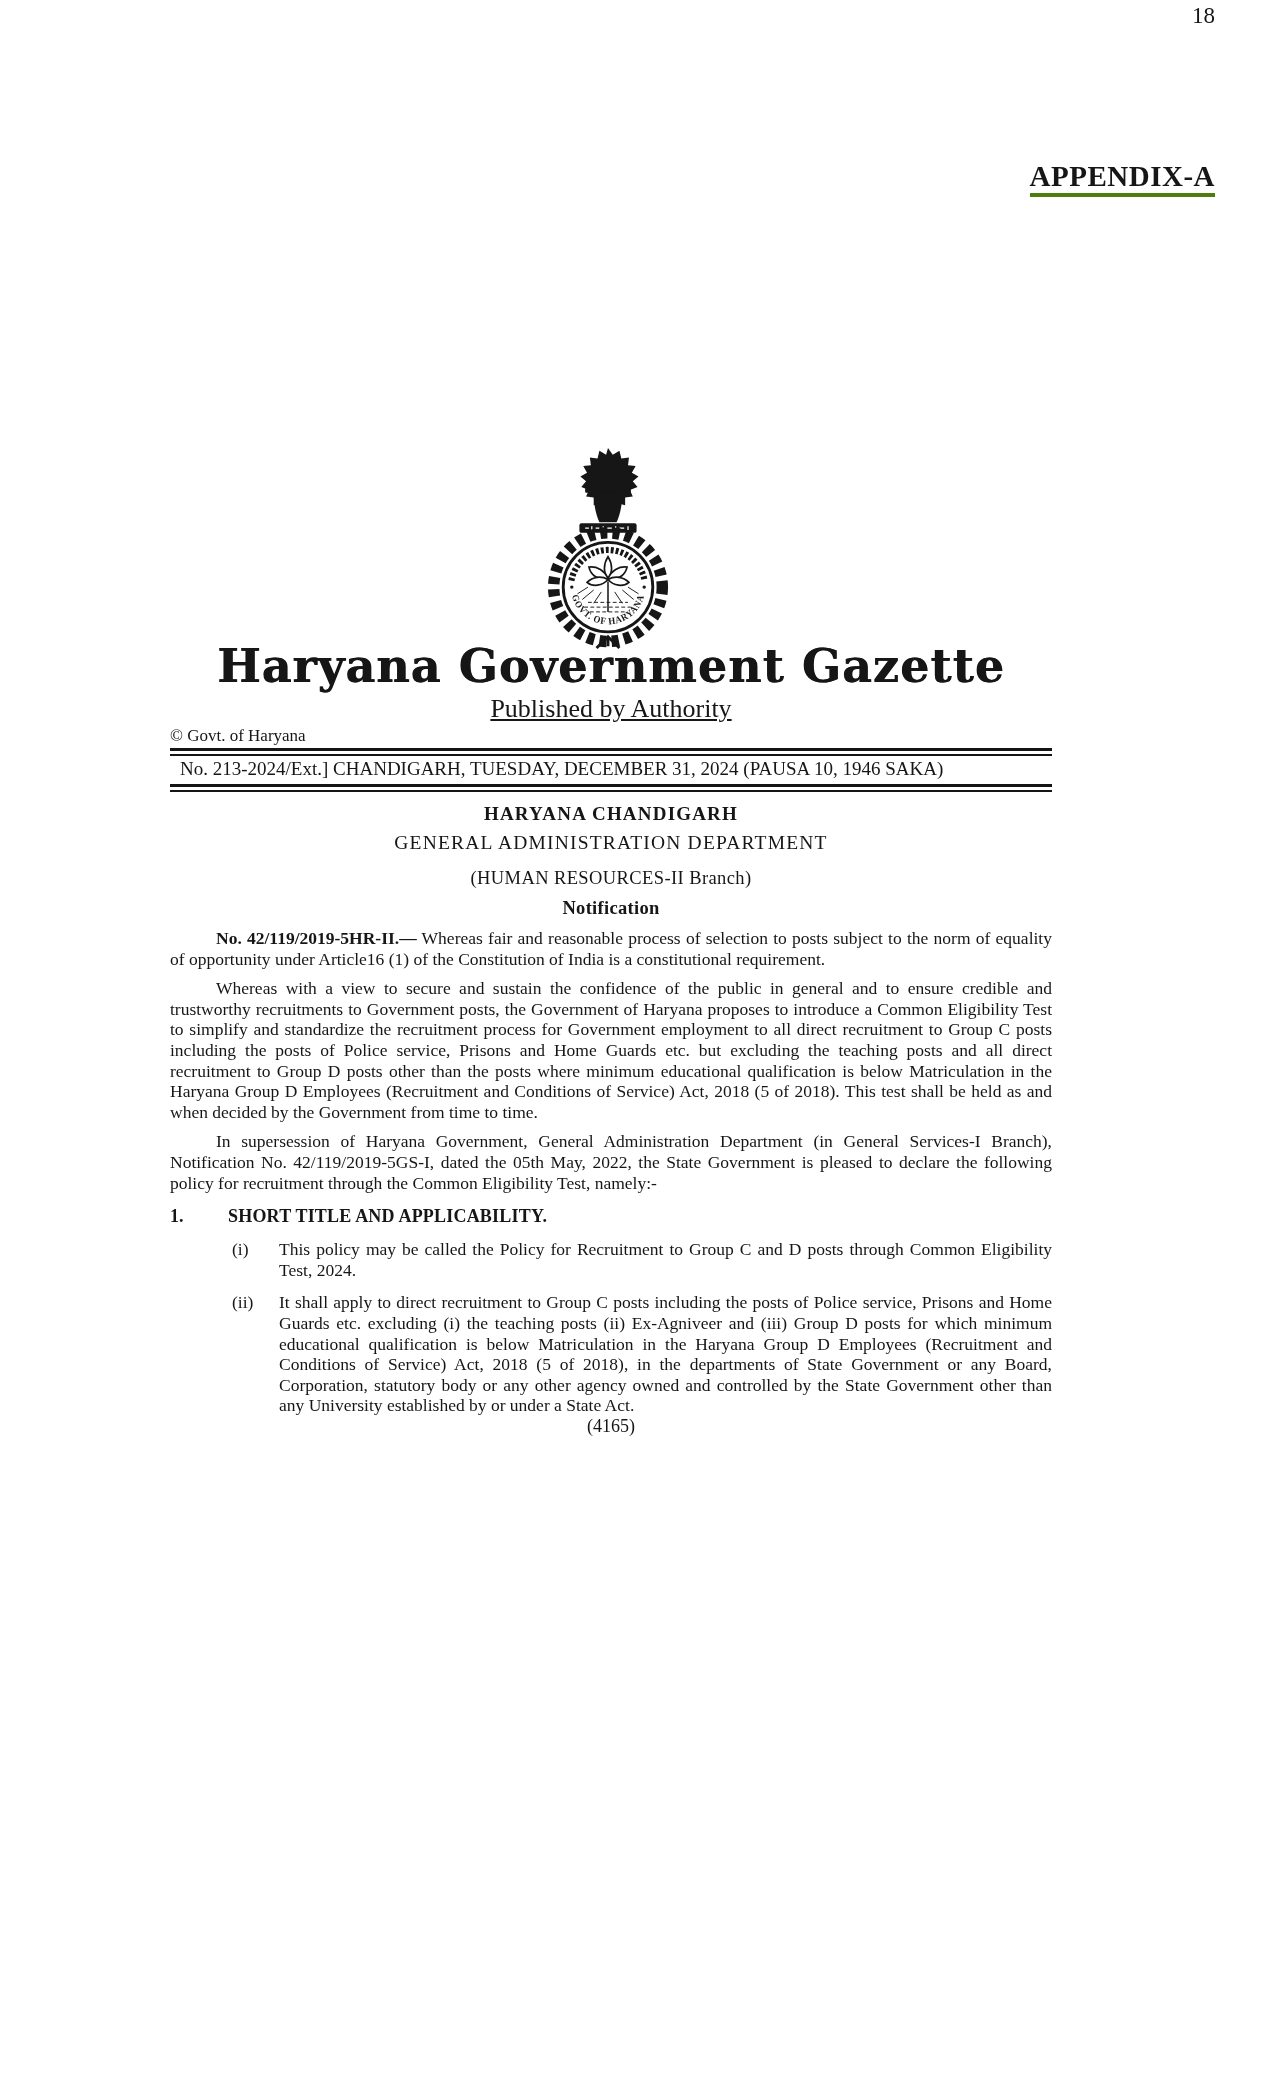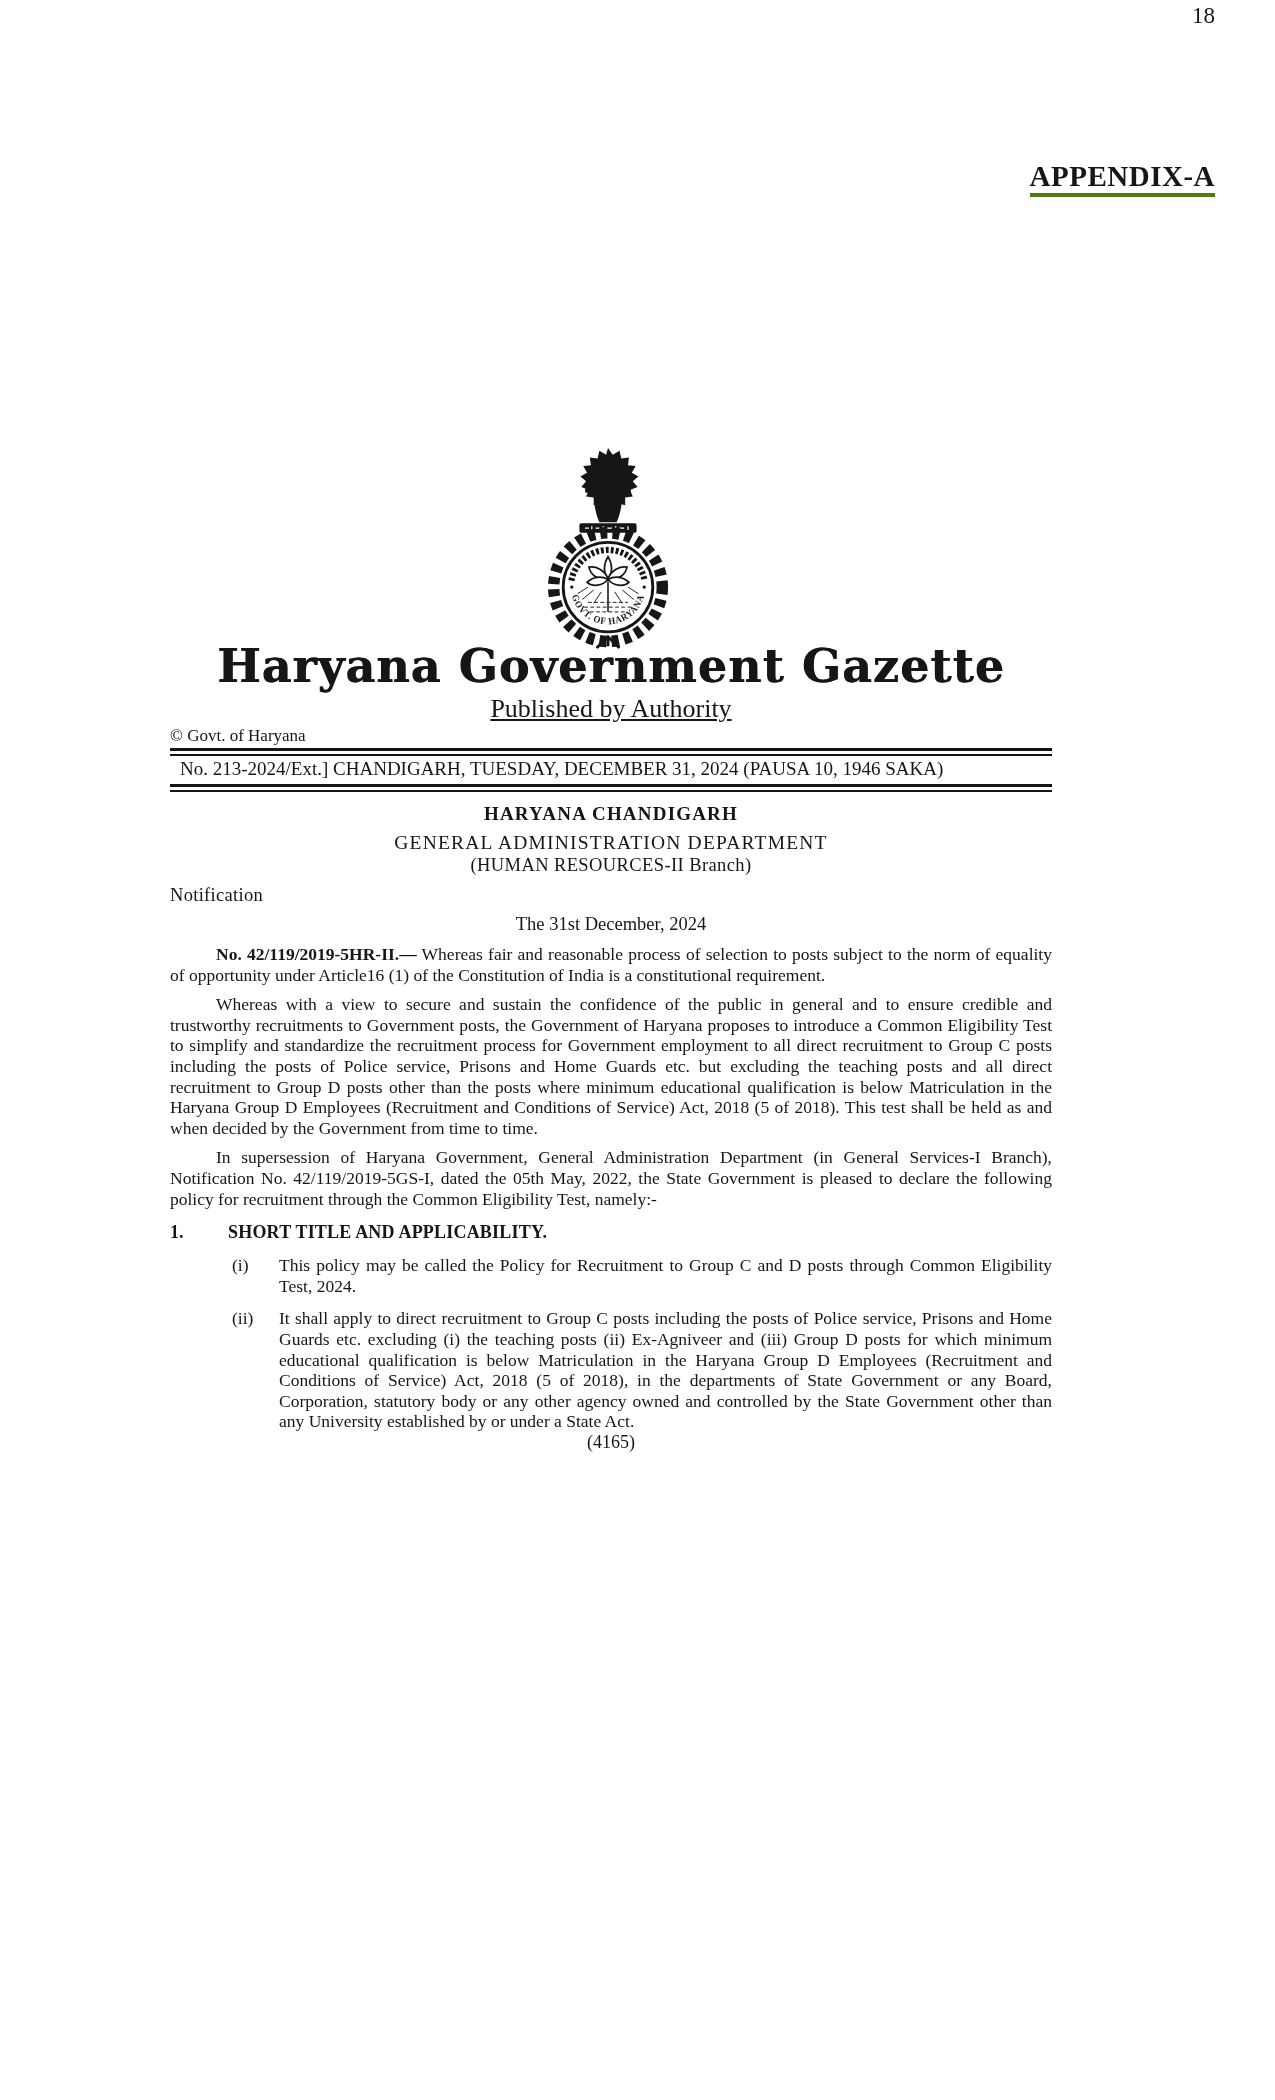--- a/index.html
+++ b/index.html
@@ -20,22 +20,22 @@
     font-size:46px;line-height:52px;letter-spacing:1px;
     text-shadow:.6px 0 0 currentColor;
   }
   .extraordinary{text-align:center;font-weight:bold;font-size:30px;line-height:34px;letter-spacing:2px;margin-top:5px;}
   .published{text-align:center;font-size:26px;line-height:28px;margin-top:3px;text-decoration:underline;}
   .copyright{font-size:17px;line-height:20px;margin-top:3px;}
   .rule{height:3px;border-top:3px solid #151515;border-bottom:2px solid #151515;margin-top:2px;}
   .dateline{font-size:19px;line-height:22px;padding:2px 0 2px 2px;margin-left:8px;}
   .h-gov{text-align:center;font-weight:bold;font-size:19px;line-height:22px;letter-spacing:1.2px;margin-top:11px;}
   .h-dept{text-align:center;font-size:19.5px;line-height:22px;letter-spacing:1.2px;margin-top:7px;}
-  .h-branch{text-align:center;font-size:18.5px;line-height:21px;letter-spacing:.4px;margin-top:1px;}
-  .h-notif{text-align:left;font-weight:normal;font-size:18.5px;line-height:21px;margin-top:9px;letter-spacing:.3px;}
+  .h-branch{text-align:center;font-size:18.5px;line-height:21px;letter-spacing:.4px;margin-top:14px;}
+  .h-notif{text-align:center;font-weight:bold;font-size:18.5px;line-height:21px;margin-top:9px;letter-spacing:.3px;}
   .h-date{text-align:center;font-size:18.5px;line-height:21px;margin-top:8px;}
   p.body{font-size:17.5px;line-height:20.6px;text-align:justify;margin:9px 0 0 0;text-indent:46px;}
   .section{display:flex;margin-top:13px;}
   .sec-num{flex:none;width:58px;font-weight:bold;font-size:18px;line-height:21px;}
   .sec-title{font-weight:bold;font-size:18px;line-height:21px;letter-spacing:.2px;}
   .item{display:flex;margin-top:12px;}
   .item-label{flex:none;width:47px;margin-left:62px;font-size:17.5px;line-height:20.6px;}
   .item-text{flex:1;text-align:justify;font-size:17.5px;line-height:20.6px;}
   .footer-num{text-align:center;font-size:18px;line-height:21px;}
 </style>
@@ -97,21 +97,20 @@
   <div class="published">Published by Authority</div>
   <div class="copyright">© Govt. of Haryana</div>
   <div class="rule"></div>
   <div class="dateline">No. 213-2024/Ext.] CHANDIGARH, TUESDAY, DECEMBER 31, 2024 (PAUSA 10, 1946 SAKA)</div>
   <div class="rule"></div>
 
   <div class="h-gov">HARYANA CHANDIGARH</div>
   <div class="h-dept">GENERAL ADMINISTRATION DEPARTMENT</div>
   <div class="h-branch">(HUMAN RESOURCES-II Branch)</div>
   <div class="h-notif">Notification</div>
-  <div class="h-date">The 31st December, 2024</div>
 
   <p class="body"><b>No. 42/119/2019-5HR-II.—</b><span> Whereas fair and reasonable process of selection to posts subject to the norm of equality of opportunity under Article16 (1) of the Constitution of India is a constitutional requirement.</span></p>
 
   <p class="body">Whereas with a view to secure and sustain the confidence of the public in general and to ensure credible and trustworthy recruitments to Government posts, the Government of Haryana proposes to introduce a Common Eligibility Test to simplify and standardize the recruitment process for Government employment to all direct recruitment to Group C posts including the posts of Police service, Prisons and Home Guards etc. but excluding the teaching posts and all direct recruitment to Group D posts other than the posts where minimum educational qualification is below Matriculation in the Haryana Group D Employees (Recruitment and Conditions of Service) Act, 2018 (5 of 2018). This test shall be held as and when decided by the Government from time to time.</p>
 
   <p class="body">In supersession of Haryana Government, General Administration Department (in General Services-I Branch), Notification No. 42/119/2019-5GS-I, dated the 05th May, 2022, the State Government is pleased to declare the following policy for recruitment through the Common Eligibility Test, namely:-</p>
 
   <div class="section">
     <span class="sec-num">1.</span>
     <span class="sec-title">SHORT TITLE AND APPLICABILITY.</span>

